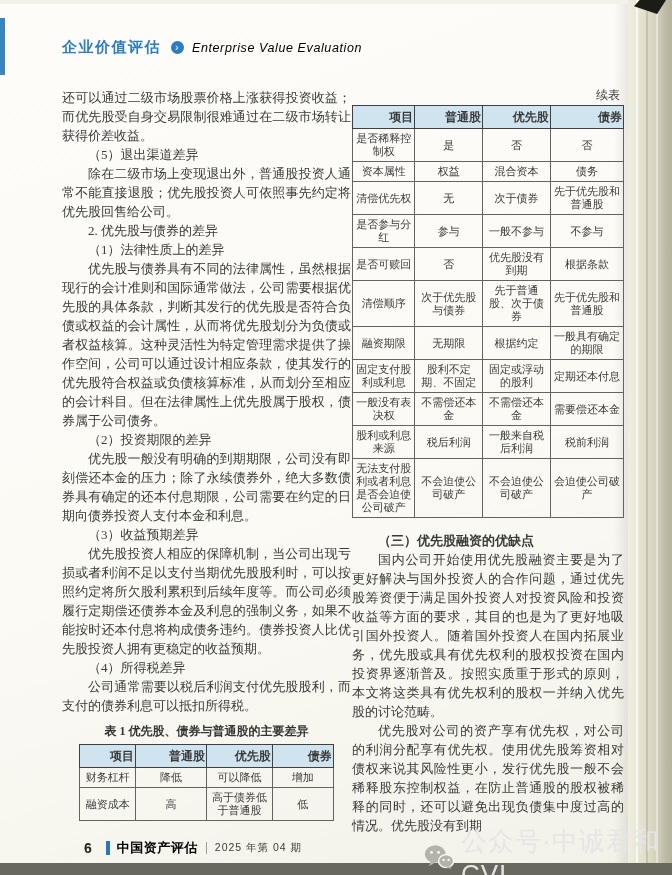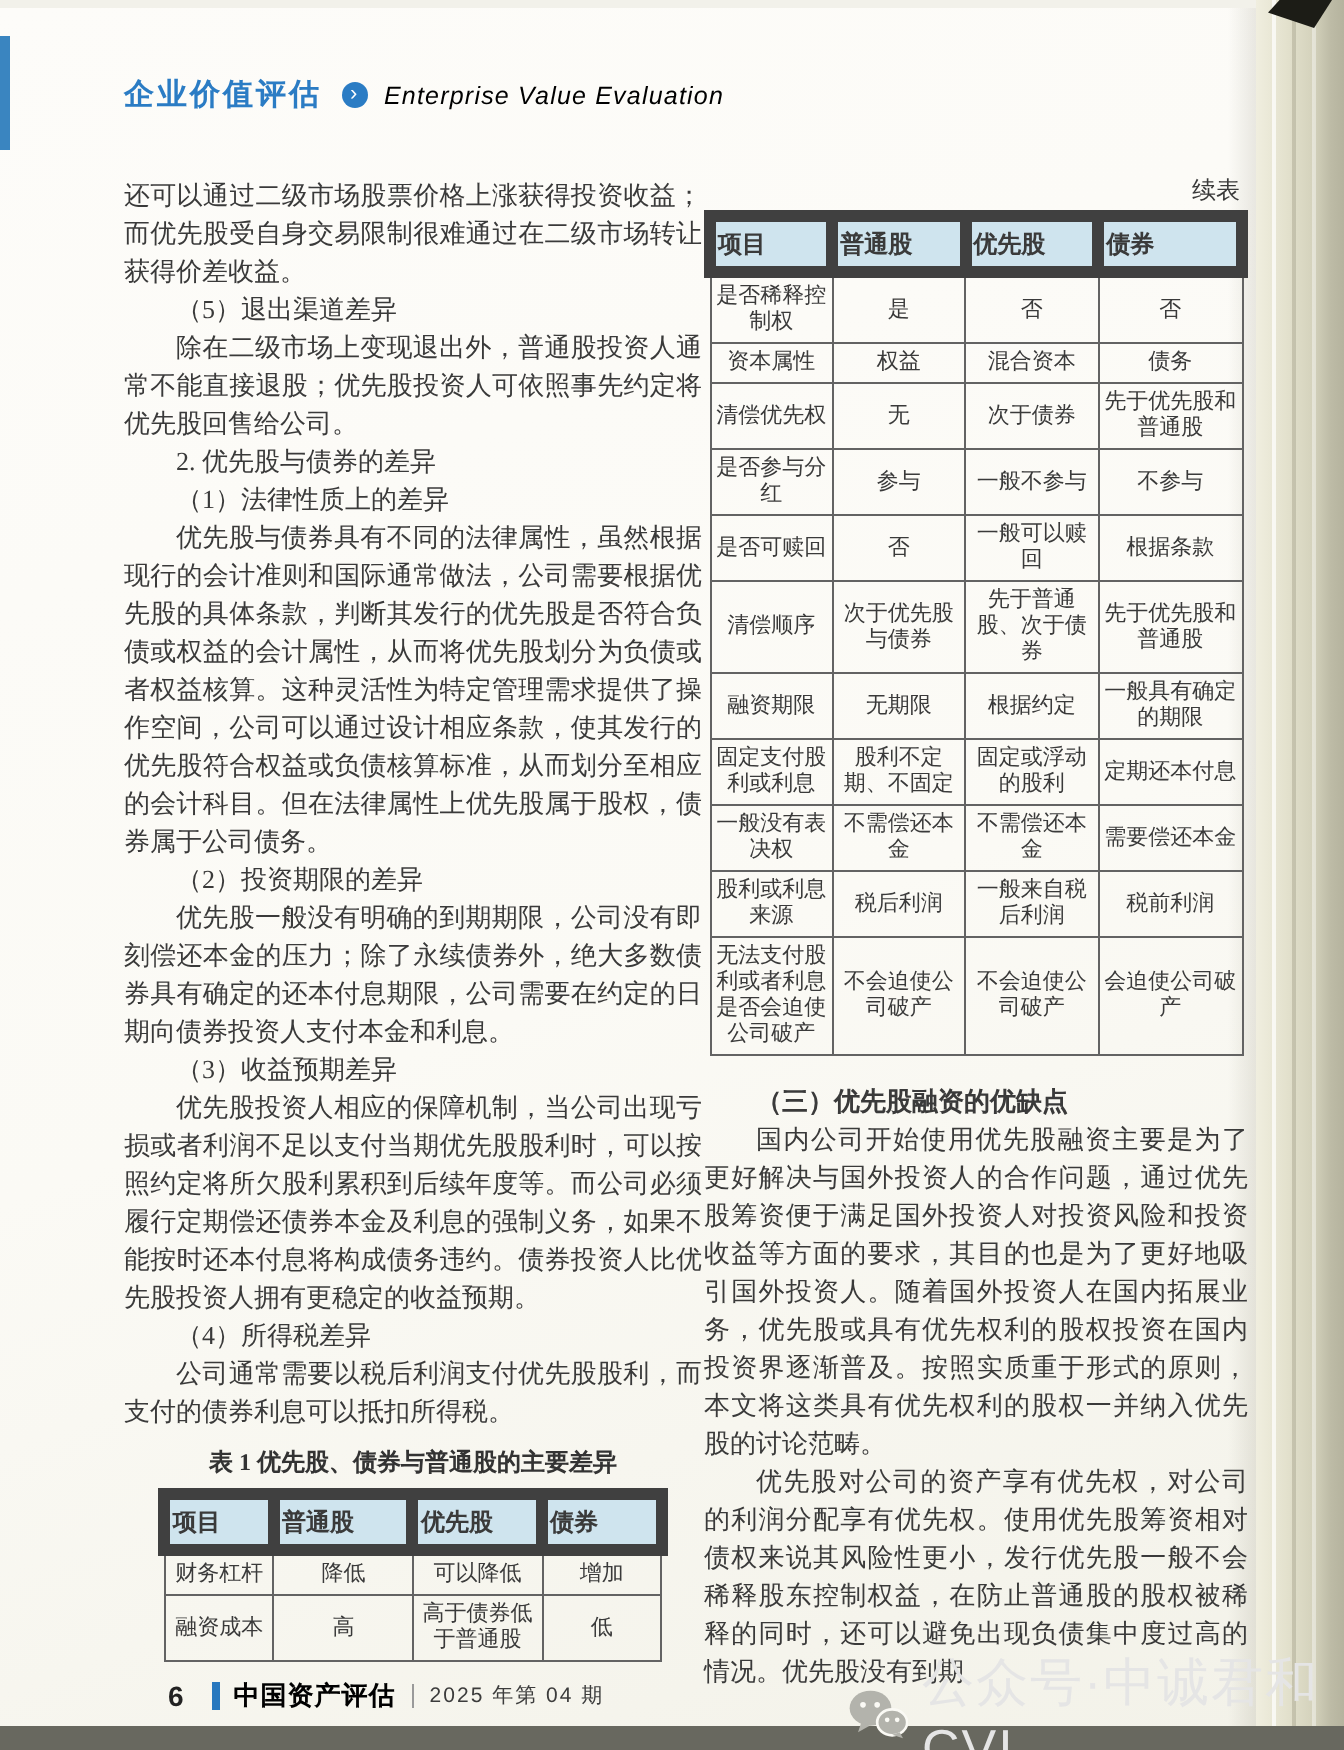--- a/index.html
+++ b/index.html
@@ -46,21 +46,21 @@
   .col{position:absolute;top:88px;font-size:13px;line-height:19px;color:#3a3a3a;text-align:justify;}
   .col-left{left:62px;width:289px;}
   .col-right{left:352px;width:272px;top:88px;}
   .col p{margin:0;}
   .ind{text-indent:2em;}
   .bold{font-weight:bold;}
 
   
   .cont-label{text-align:right;font-size:12px;color:#3a3a3a;padding-right:4px;margin:0 0 3px 0;line-height:14px;}
   table{border-collapse:collapse;width:100%;color:#3a3a3a;}
-  .cmp-table th{background:#cfe4ee;font-weight:bold;font-size:12px;padding:4px 1px;border:6px solid #404040;text-align:left;line-height:14px;}
+  .cmp-table th{background:#cfe4ee;font-weight:bold;font-size:12px;padding:4px 1px;border:1px solid #404040;text-align:right;line-height:14px;}
   .cmp-table td{font-size:11px;line-height:13px;padding:3px 1px;border:1px solid #636363;text-align:center;vertical-align:middle;}
   .t1-caption{text-align:center;font-weight:bold;font-size:12px;margin:9px 0 5px 0;line-height:15px;color:#333;}
   .t1-wrap{width:88%;margin:0 auto;}
 
   .r-heading{margin-top:13px !important;}
 
   
   .footer{position:absolute;left:62px;top:839px;display:flex;align-items:center;font-family:"Liberation Sans",sans-serif;}
   .f-num{font-weight:bold;font-size:14px;color:#222;margin:0 14px 0 22px;}
   .f-bar{width:4px;height:14px;background:#2878be;margin-right:7px;}
@@ -173,21 +173,21 @@
       </tr>
       <tr>
         <td>是否参与分红</td>
         <td>参与</td>
         <td>一般不参与</td>
         <td>不参与</td>
       </tr>
       <tr>
         <td>是否可赎回</td>
         <td>否</td>
-        <td>一般可以赎回</td>
+        <td>优先股没有到期</td>
         <td>根据条款</td>
       </tr>
       <tr>
         <td>清偿顺序</td>
         <td>次于优先股与债券</td>
         <td>先于普通股、次于债券</td>
         <td>先于优先股和普通股</td>
       </tr>
       <tr>
         <td>融资期限</td>

